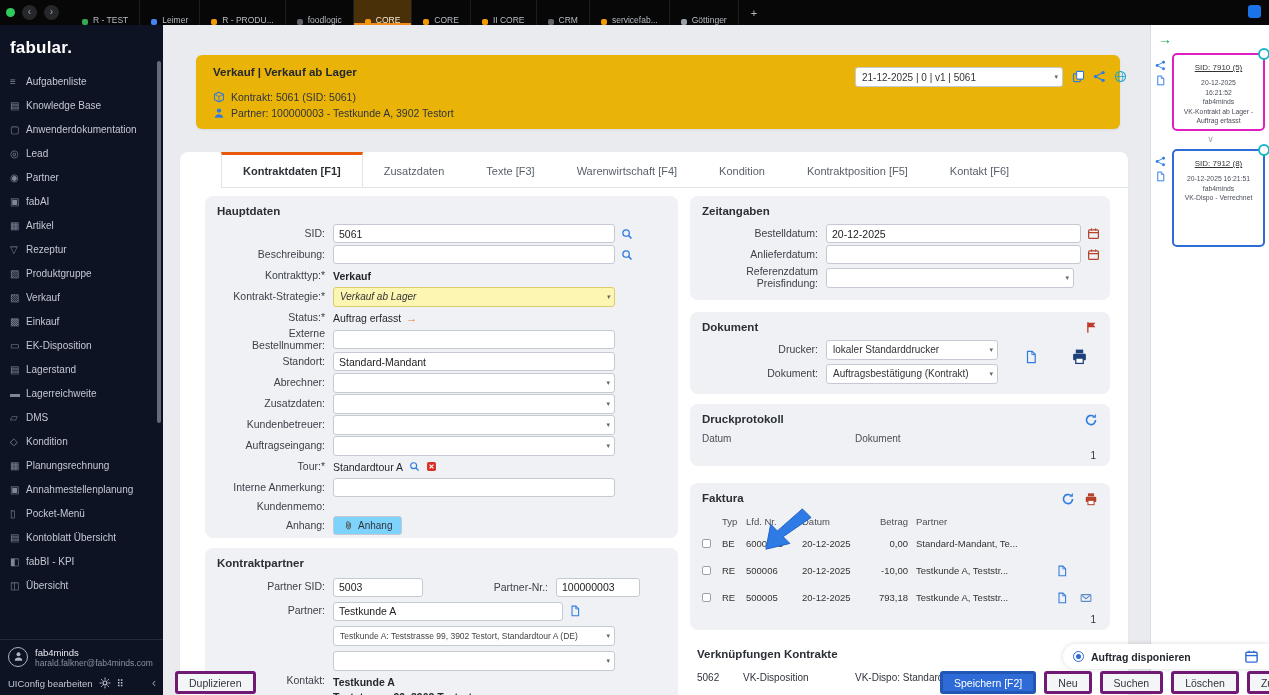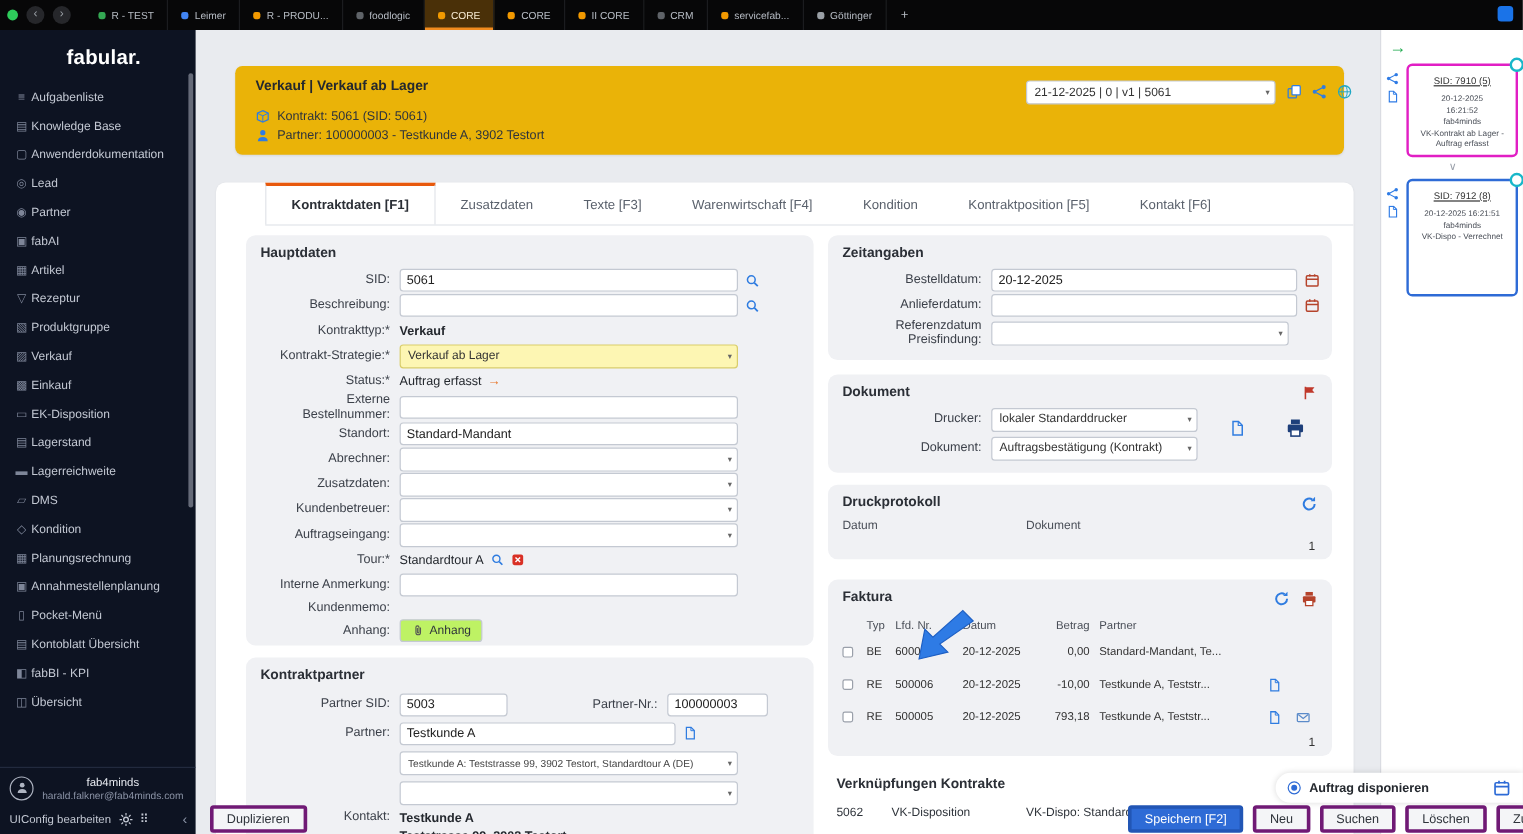--- a/index.html
+++ b/index.html
@@ -5,30 +5,30 @@
   * { box-sizing: border-box; margin: 0; padding: 0; }
   html,body { width:1269px; height:695px; overflow:hidden; background:#e9ebef;
     font-family:"Liberation Sans", sans-serif; }
   svg.ic { display:inline-block; vertical-align:middle; flex:none; }
 
   
   #browser-bar { position:absolute; left:0; top:0; width:1269px; height:25px; background:#070708; z-index:6; display:flex; align-items:stretch; }
   .win-dot { width:9px; height:9px; border-radius:50%; background:#2ecc5b; align-self:center; margin-left:6px; flex:none; }
   .nav-circ { width:15px; height:15px; border-radius:50%; background:#26272b; color:#9aa0a6; font-size:10px; line-height:14px; text-align:center; align-self:center; margin-left:7px; flex:none; }
   #btabs { display:flex; align-items:stretch; margin-left:12px; }
-  .btab { display:flex; align-items:center; gap:5px; padding:0 11px; font-size:8.5px; color:#b7bcc4; border-right:1px solid #1b1c1f; white-space:nowrap; }
+  .btab { display:flex; align-items:flex-end; gap:5px; padding:0 11px; font-size:8.5px; color:#b7bcc4; border-right:1px solid #1b1c1f; white-space:nowrap; }
   .btab .bdot { width:6px; height:6px; border-radius:2px; background:#888; flex:none; }
   .btab.active { background:#4a3008; box-shadow:inset 0 -2px 0 #f28b1e; color:#f7ead2; }
   .newtab { display:flex; align-items:center; padding:0 12px; color:#b7bcc4; font-size:11px; }
   #ext-dots { position:absolute; right:28px; top:4px; display:flex; gap:4px; }
   #ext-dots span { width:7px; height:7px; border-radius:2px; }
   #ext-app { position:absolute; right:8px; top:5px; width:13px; height:13px; border-radius:3px; background:#1a73e8; }
 
   
-  #sidebar { position:absolute; left:0; top:25px; width:163px; height:670px; background:#0d1322; overflow:hidden; z-index:5;text-align:center; }
+  #sidebar { position:absolute; left:0; top:25px; width:163px; height:670px; background:#0d1322; overflow:hidden; z-index:5; }
   #logo { font-size:17px; font-weight:bold; color:#ffffff; padding:13px 0 11px 10px; letter-spacing:.2px; }
   .side-item { display:flex; align-items:center; height:24px; padding-left:10px; font-size:10px; cursor:pointer; }
   .side-ic { width:16px; color:#7e8699; font-size:10px; flex:none; }
   .side-label { color:#c3c8d3; white-space:nowrap; }
   #side-scroll { position:absolute; right:2px; top:36px; width:4px; height:362px; background:#aeb3bf; opacity:.55; border-radius:2px; }
   #side-foot { position:absolute; left:0; bottom:0; width:163px; border-top:1px solid #222a3e; padding:7px 6px 6px 8px; }
   #user-row { display:flex; gap:7px; }
   .avatar { width:20px; height:20px; border-radius:50%; border:1.4px solid #aeb4c2; color:#aeb4c2; flex:none; display:flex; align-items:center; justify-content:center; }
   .user-name { font-size:9.5px; color:#e8ebf1; }
   .user-email { font-size:8.5px; color:#8a92a5; width:118px; word-break:break-all; line-height:1.3; }
@@ -58,27 +58,27 @@
   #s-verk    { position:absolute; left:510px; top:492px; width:420px; height:50px; }
 
   .ptitle { font-size:11.5px; font-weight:bold; color:#2b2f36; padding:9px 12px 6px; }
   .frow { display:flex; align-items:center; min-height:21px; padding:0 10px; }
   .flabel { flex:none; width:118px; text-align:right; padding-right:8px; font-size:10.5px; color:#3c414a; line-height:1.1; }
   .z .flabel { width:126px; }
   .tinput { height:19px; border:1px solid #c4c9d2; border-radius:3px; font:10.5px "Liberation Sans",sans-serif; padding:0 5px; color:#222; background:#fff; }
   .w282 { width:282px; } .w255 { width:255px; } .w248 { width:248px; } .w170 { width:172px; } .w90 { width:90px; } .w84 { width:84px; } .w230 { width:230px; }
   .tselect { height:20px; border:1px solid #c4c9d2; border-radius:3px; background:#fff; font-size:10px; color:#333; display:flex; align-items:center; padding:0 16px 0 6px; position:relative; overflow:hidden; white-space:nowrap; }
   .tselect::after { content:"▾"; position:absolute; right:4px; top:50%; transform:translateY(-50%); font-size:7px; color:#666; }
-  .yellow { background:#fdf6b3; border-color:#d9cd6a; }
+  .yellow { background:#fdf6b3; border-color:#d9cd6a;font-style:italic; }
   .statictext { font-size:10.5px; color:#24282e; }
   .bold { font-weight:bold; }
   .fine { font-size:8.5px; color:#444; }
   .micon { margin-left:6px; }
   .arrow-orange { color:#e8772a; font-weight:bold; font-size:11px; margin-left:5px; }
-  .attach-btn { display:flex; align-items:center; gap:4px; height:19px; padding:0 9px; border:1px solid #c4c9d2; border-radius:3px; background:#bef264; font-size:10px; color:#2f343b; }
+  .attach-btn { display:flex; align-items:center; gap:4px; height:19px; padding:0 9px; border:1px solid #c4c9d2; border-radius:3px; background:#7dd3fc; font-size:10px; color:#2f343b; }
 
   .prt-label2 { flex:none; width:133px; text-align:right; padding-right:8px; font-size:10.5px; color:#3c414a; }
   .kontakt-block { font-size:10.5px; color:#24282e; line-height:1.4; }
 
   .panel-topic { position:absolute; top:9px; display:flex; gap:9px; align-items:center; }
   .pagenum { position:absolute; right:14px; bottom:5px; font-size:10px; color:#333; }
 
   .dp-cols { display:flex; font-size:10px; color:#4a4f58; padding:0 12px; margin-top:2px; }
   .dp-cols span:first-child { width:153px; }
 

